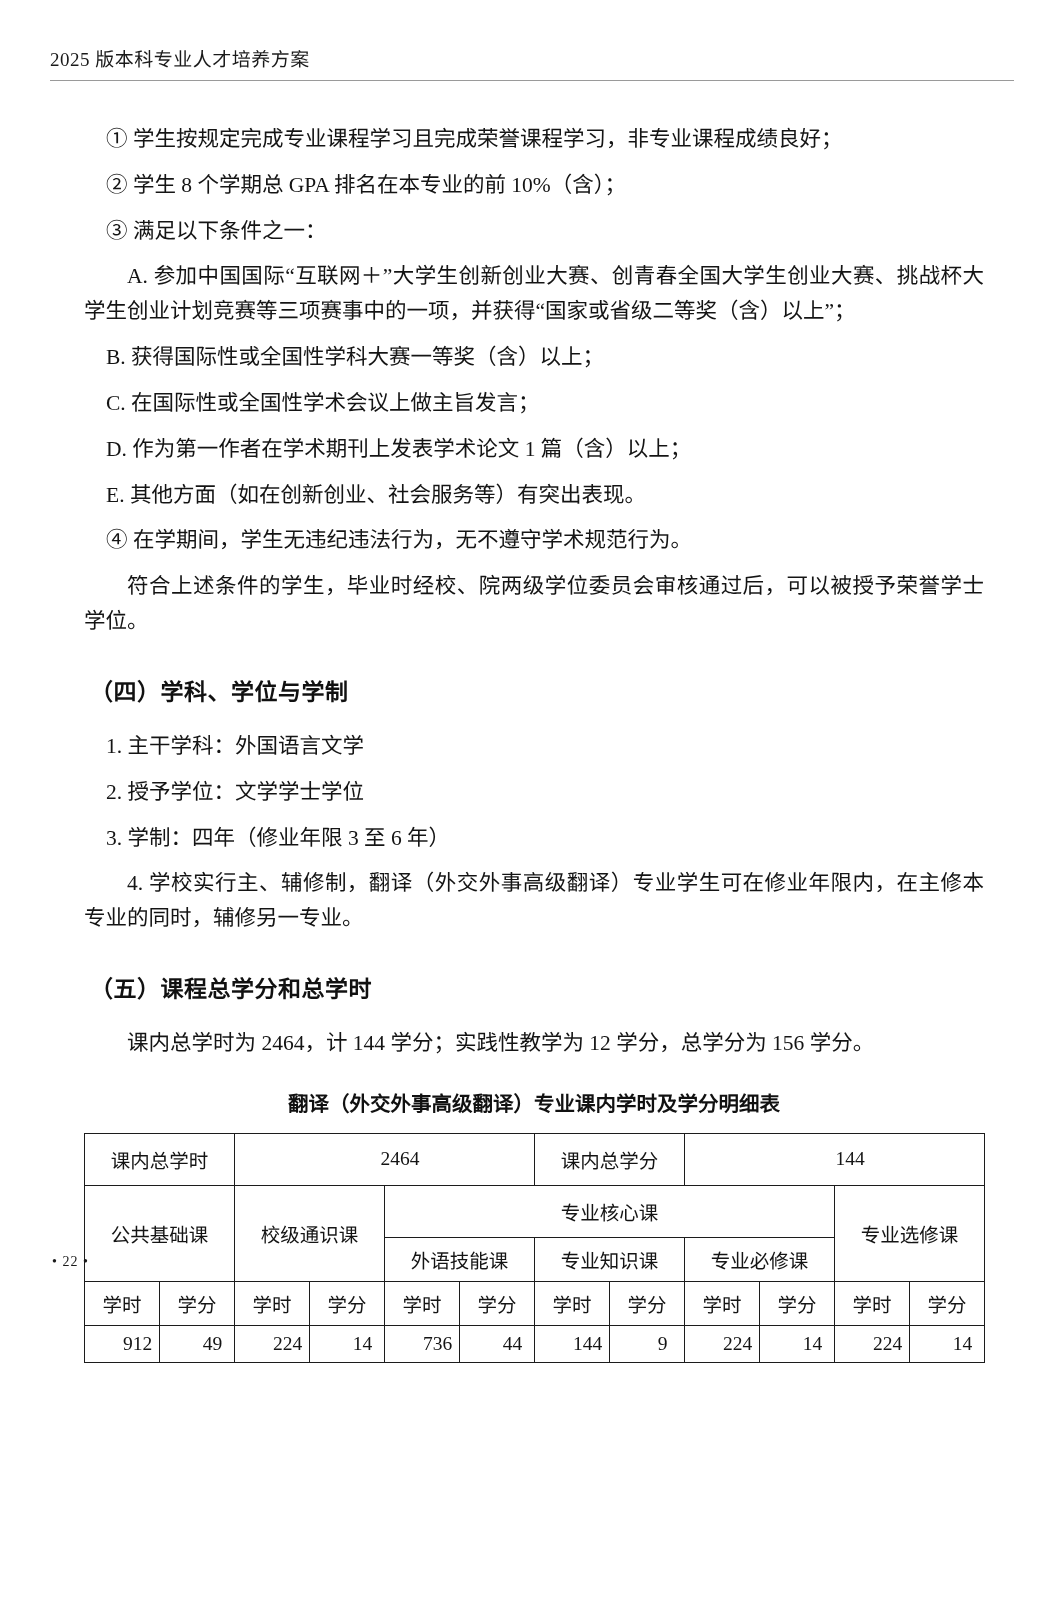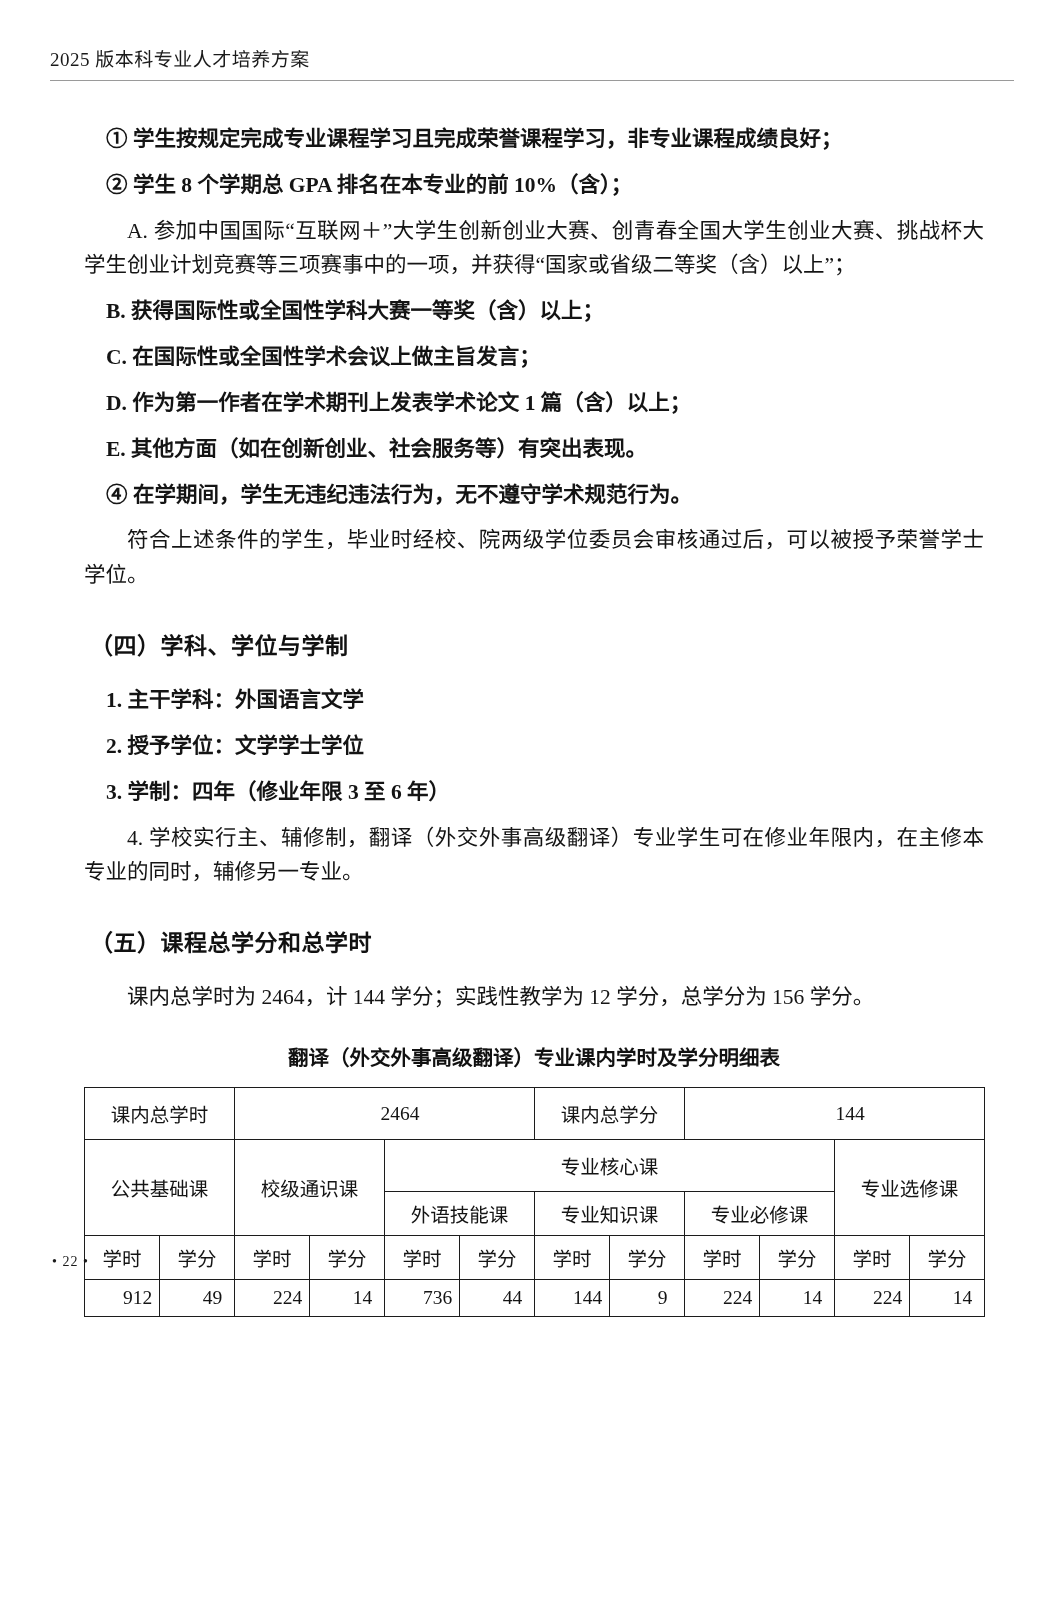--- a/index.html
+++ b/index.html
@@ -56,21 +56,20 @@
     line-height: 1.62;
     text-align: justify;
     text-justify: inter-ideograph;
     color: #141414;
   }
   p.indent {
     text-indent: 2em;
   }
   p.hang {
     padding-left: 22px;
-    font-weight: bold;
   }
   h2.section {
     margin: 34px 0 22px 0;
     padding-left: 6px;
     font-size: 23px;
     font-weight: bold;
     letter-spacing: 0.5px;
     color: #111;
     font-family: "Liberation Sans", "DejaVu Sans", sans-serif;
   }
@@ -122,20 +121,21 @@
 
   <div class="header">
     <div class="header-title">2025 版本科专业人才培养方案</div>
     <div class="header-rule"></div>
   </div>
 
   <div class="content">
 
     <p class="para hang">① 学生按规定完成专业课程学习且完成荣誉课程学习，非专业课程成绩良好；</p>
     <p class="para hang">② 学生 8 个学期总 GPA 排名在本专业的前 10%（含）；</p>
+    <p class="para hang">③ 满足以下条件之一：</p>
 
     <p class="para indent">A. 参加中国国际“互联网＋”大学生创新创业大赛、创青春全国大学生创业大赛、挑战杯大学生创业计划竞赛等三项赛事中的一项，并获得“国家或省级二等奖（含）以上”；</p>
     <p class="para hang">B. 获得国际性或全国性学科大赛一等奖（含）以上；</p>
     <p class="para hang">C. 在国际性或全国性学术会议上做主旨发言；</p>
     <p class="para hang">D. 作为第一作者在学术期刊上发表学术论文 1 篇（含）以上；</p>
     <p class="para hang">E. 其他方面（如在创新创业、社会服务等）有突出表现。</p>
     <p class="para hang">④ 在学期间，学生无违纪违法行为，无不遵守学术规范行为。</p>
 
     <p class="para indent">符合上述条件的学生，毕业时经校、院两级学位委员会审核通过后，可以被授予荣誉学士学位。</p>
 

